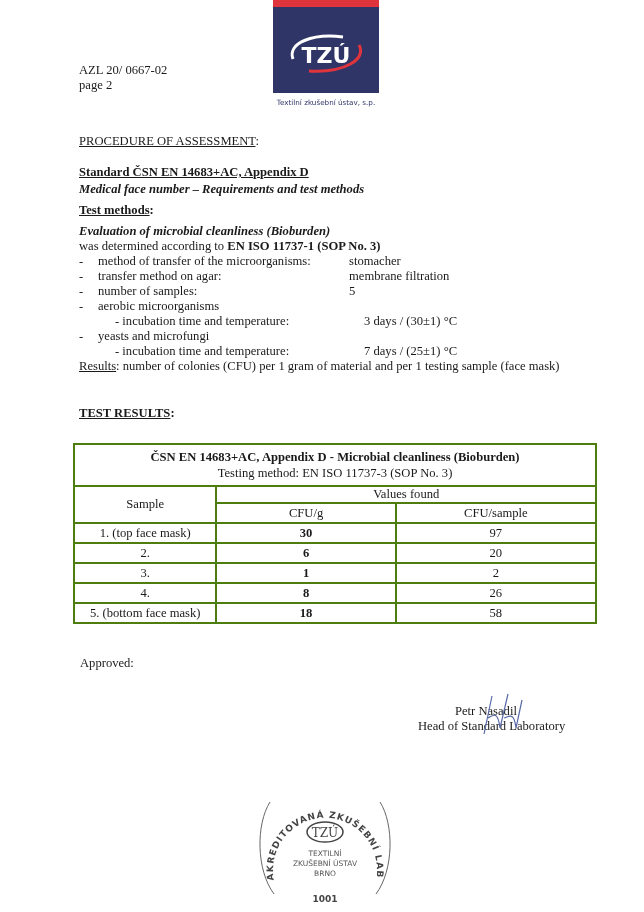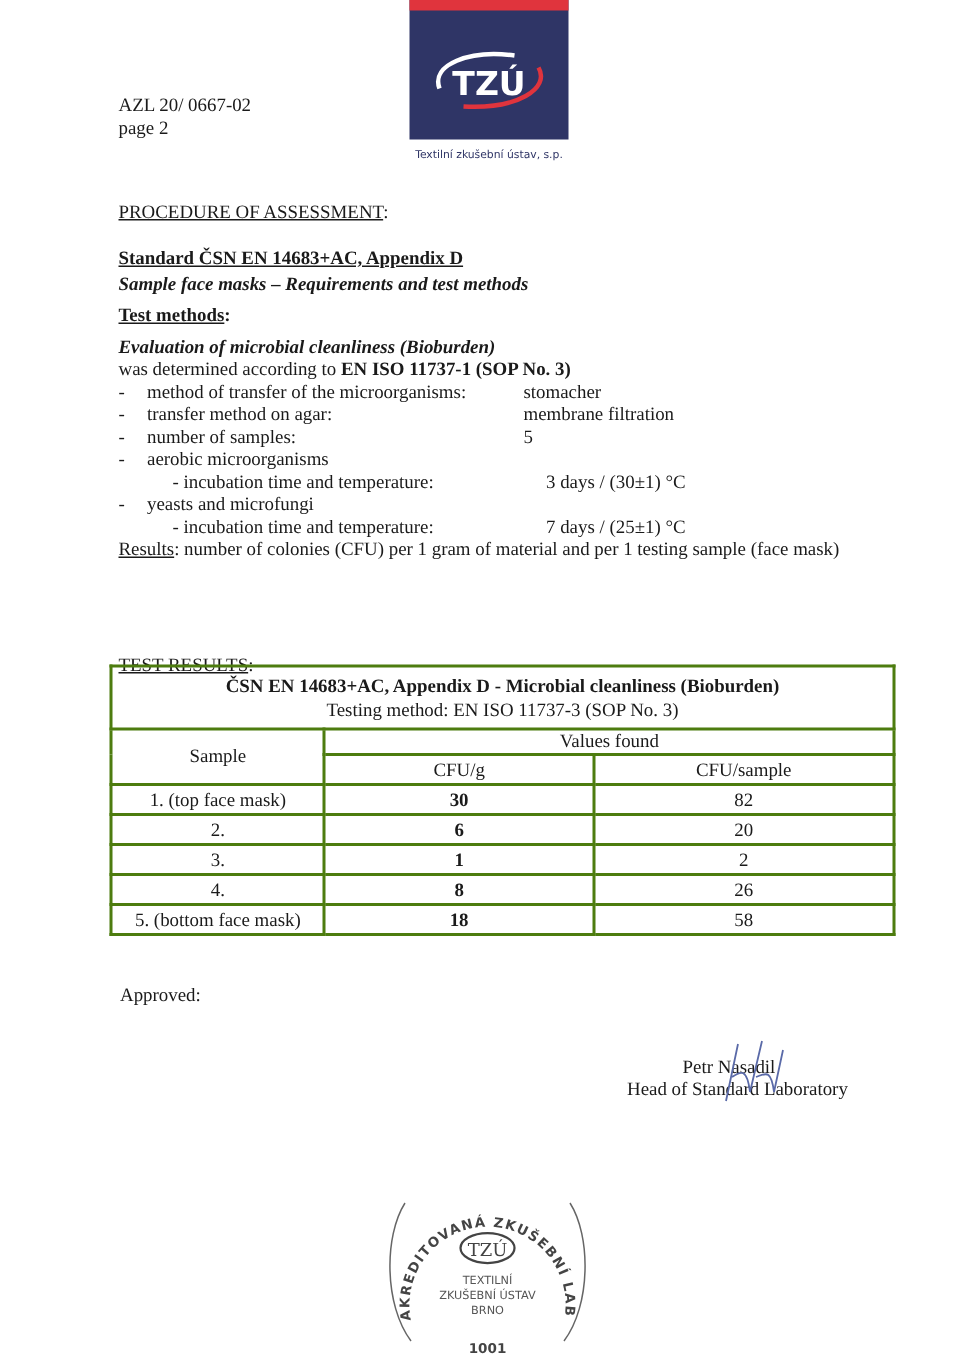--- a/index.html
+++ b/index.html
@@ -38,21 +38,21 @@
     <path d="M86 38 C 94 52, 72 66, 36 64" fill="none" stroke="#e0343d" stroke-width="3"></path>
     <text x="53" y="56" text-anchor="middle" fill="#ffffff" font-family="DejaVu Sans, sans-serif" font-size="22" font-weight="bold">TZÚ</text>
   </svg>
 </div>
 <div class="logo-caption">Textilní zkušební ústav, s.p.</div>
 
 <div class="abs" style="left:79px; top:134px;">
   <span class="u">PROCEDURE OF ASSESSMENT</span><span>:</span>
 </div>
 <div class="abs b u" style="left:79px; top:165px;">Standard ČSN EN 14683+AC, Appendix D</div>
-<div class="abs b i" style="left:79px; top:182px;">Sample face masks – Requirements and test methods</div>
+<div class="abs b i" style="left:79px; top:182px;">Medical face number – Requirements and test methods</div>
 <div class="abs b" style="left:79px; top:203px;">
   <span class="u">Test methods</span><span>:</span>
 </div>
 <div class="abs b i" style="left:79px; top:224px;">Evaluation of microbial cleanliness (Bioburden)</div>
 <div class="abs" style="left:79px; top:239px;">
   <span>was determined according to </span><span class="b">EN ISO 11737-1 (SOP No. 3)</span>
 </div>
 
 <div class="abs" style="left:79px; top:254px;">-</div>
 <div class="abs" style="left:98px; top:254px;">method of transfer of the microorganisms:</div>
@@ -75,21 +75,21 @@
 <div class="abs" style="left:79px; top:329px;">-</div>
 <div class="abs" style="left:98px; top:329px;">yeasts and microfungi</div>
 
 <div class="abs" style="left:115px; top:344px;">- incubation time and temperature:</div>
 <div class="abs" style="left:364px; top:344px;">7 days / (25±1) °C</div>
 
 <div class="abs" style="left:79px; top:359px;">
   <span class="u">Results</span><span>: number of colonies (CFU) per 1 gram of material and per 1 testing sample (face mask)</span>
 </div>
 
-<div class="abs" style="left:79px; top:436px;">
+<div class="abs" style="left:79px; top:406px;font-weight:bold;">
   <span class="u">TEST RESULTS</span><span>:</span>
 </div>
 
 <table class="results">
   <colgroup>
       <col style="width:143px">
       <col style="width:180px">
       <col style="width:201px">
     </colgroup>
   <tbody>
@@ -103,21 +103,21 @@
     <td rowspan="2">Sample</td>
     <td colspan="2" style="height:15px; line-height:15px;">Values found</td>
   </tr>
   <tr class="row-h">
     <td>CFU/g</td>
     <td>CFU/sample</td>
   </tr>
   <tr class="row-h">
     <td>1. (top face mask)</td>
     <td class="b">30</td>
-    <td>82</td>
+    <td>97</td>
   </tr>
   <tr class="row-h">
     <td>2.</td>
     <td class="b">6</td>
     <td>20</td>
   </tr>
   <tr class="row-h">
     <td>3.</td>
     <td class="b">1</td>
     <td>2</td>

